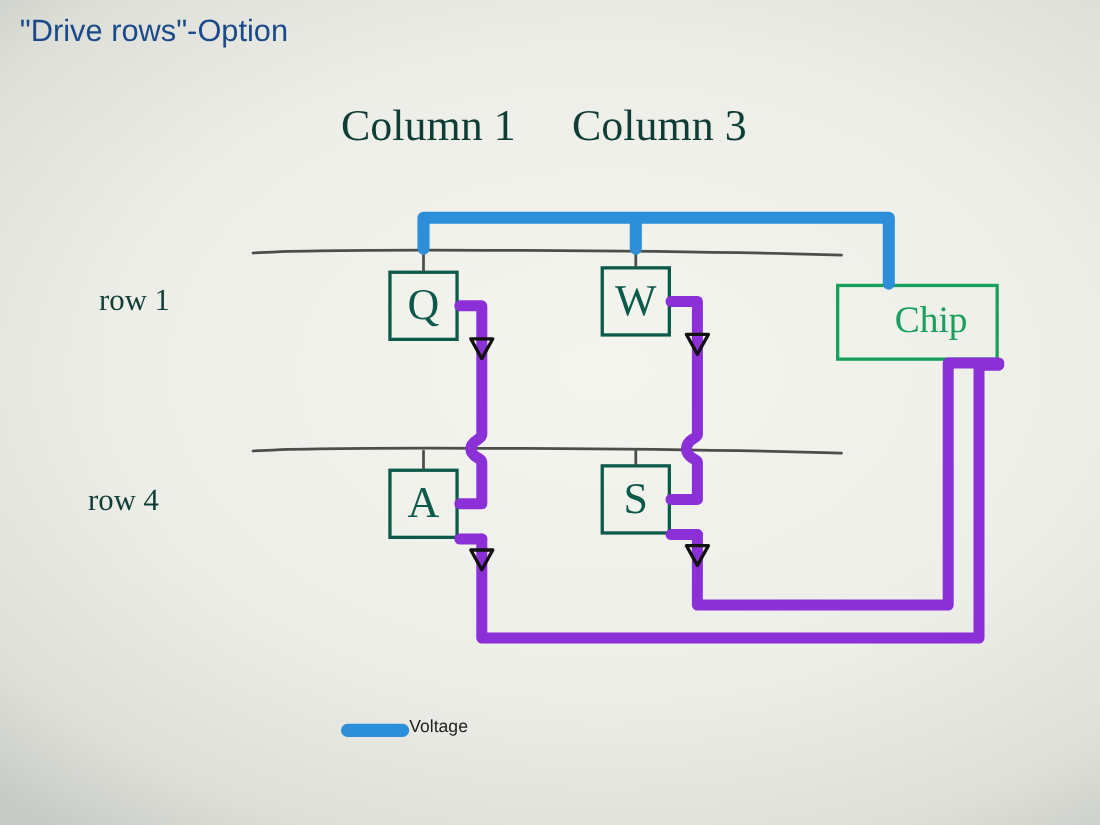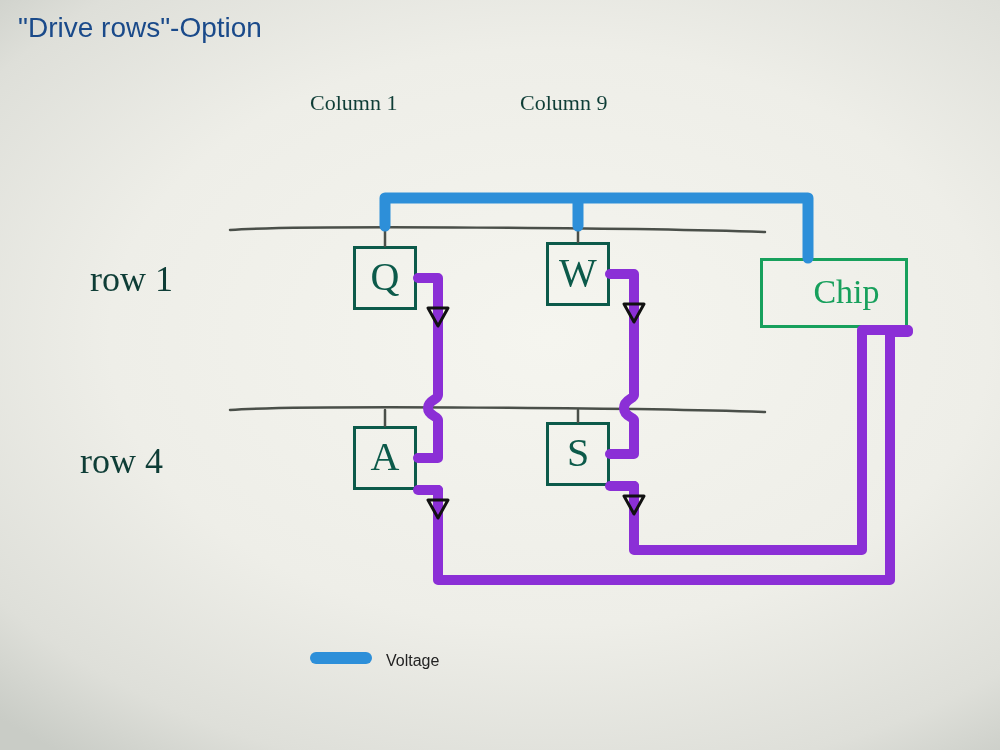--- a/index.html
+++ b/index.html
@@ -24,26 +24,26 @@
     top: 12px;
     font-size: 28px;
     color: #1a4a8a;
   }
   .hand {
     font-family: "Segoe Script", "Comic Sans MS", cursive;
     color: #0e3d36;
   }
   .col-label {
     position: absolute;
-    font-size: 22px;
+    font-size: 40px;
     white-space: nowrap;
   }
   .row-label {
     position: absolute;
-    font-size: 36px;
+    font-size: 28px;
     white-space: nowrap;
   }
   .key {
     position: absolute;
     width: 64px;
     height: 64px;
     border: 3px solid #0c5a4a;
     box-sizing: border-box;
     font-size: 40px;
     line-height: 56px;
@@ -91,22 +91,21 @@
   
   .legend {
     position: absolute;
     left: 310px;
     top: 652px;
     font-size: 16px;
     color: #222;
   }
   .legend-row {
     display: flex;
-    align-items: flex-start;
-    gap: 14px;
+    align-items: flex-end;
     margin-bottom: 10px;
   }
   .swatch {
     width: 62px;
     height: 12px;
     border-radius: 6px;
   }
   .sw-blue { background: #2d8fd9; }
   .sw-purple { background: #8b2fd6; }
   svg.overlay {
@@ -118,21 +117,21 @@
   }
 </style>
 </head>
 <body>
 
 <div class="canvas">
 
   <div class="title">"Drive rows"-Option</div>
 
   <div class="hand col-label" style="left:310px; top:90px;">Column 1</div>
-  <div class="hand col-label" style="left:520px; top:90px;">Column 9</div>
+  <div class="hand col-label" style="left:520px; top:90px;">Column 3</div>
 
   <div class="hand row-label" style="left:90px; top:258px;">row 1</div>
   <div class="hand row-label" style="left:80px; top:440px;">row 4</div>
 
   <div class="hand key" style="left:353px; top:246px;">Q</div>
   <div class="hand key" style="left:546px; top:242px;">W</div>
   <div class="hand key" style="left:353px; top:426px;">A</div>
   <div class="hand key" style="left:546px; top:422px;">S</div>
 
   <div class="hand chip" style="left:760px; top:258px;padding-left:25px;">Chip</div>

